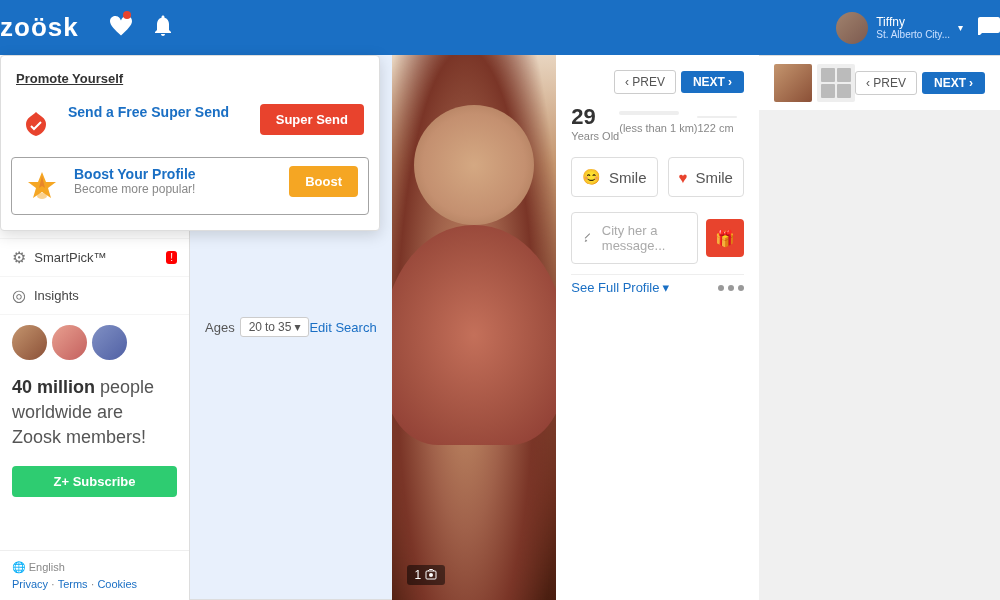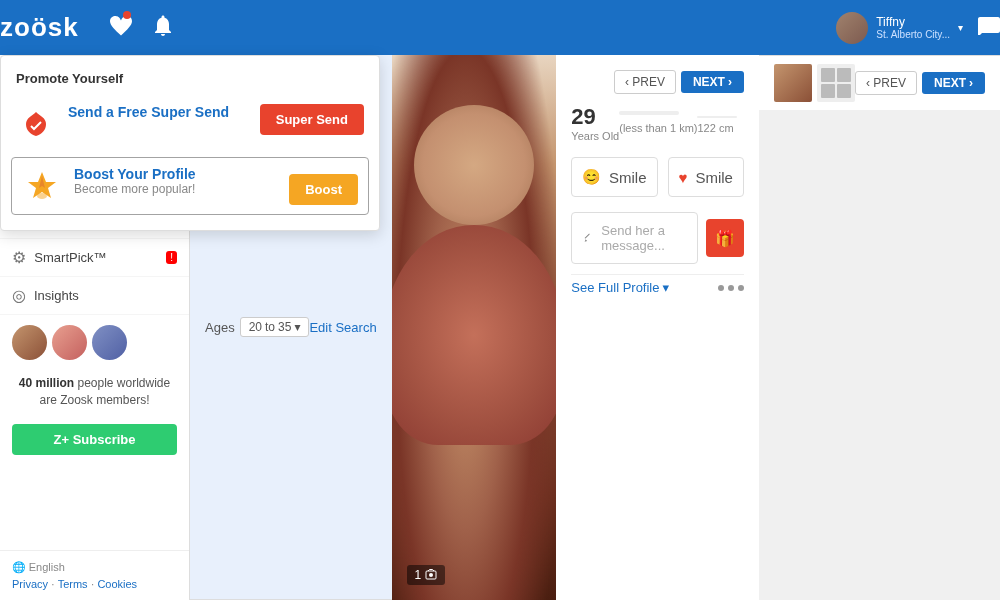--- a/index.html
+++ b/index.html
@@ -118,24 +118,23 @@
     }
     .sidebar-avatar {
       width: 35px;
       height: 35px;
       border-radius: 50%;
       background: #bbb;
       overflow: hidden;
     }
     .sidebar-promo-text {
       padding: 5px 12px 10px;
-      font-size: 12px;
+      font-size: 18px;
       color: #555;
       line-height: 1.4;
-      text-align: center;
     }
     .sidebar-promo-text strong { color: #333; }
     .subscribe-btn {
       margin: 5px 12px 10px;
       background: #2ecc71;
       color: white;
       border: none;
       border-radius: 4px;
       padding: 8px 15px;
       font-size: 13px;
@@ -437,20 +436,21 @@
       border-radius: 4px;
       box-shadow: 0 4px 15px rgba(0,0,0,0.15);
       z-index: 200;
       padding: 10px 0;
     }
     .dropdown-title {
       padding: 5px 15px 10px;
       font-size: 13px;
       font-weight: bold;
       color: #333;
+      text-decoration: underline;
     }
     .dropdown-item {
       display: flex;
       align-items: flex-start;
       padding: 8px 15px;
       gap: 12px;
     }
     .dropdown-item.highlighted {
       border: 1px solid #a3a3a3;
       margin: 5px 10px;
@@ -489,21 +489,20 @@
     }
     .boost-btn {
       background: #f5a623;
       color: white;
       border: none;
       padding: 8px 16px;
       border-radius: 4px;
       font-size: 13px;
       font-weight: bold;
       cursor: pointer;
-      margin-top: 8px;
     }
   </style>
 </head>
 <body>
 
 <div class="top-nav">
   <div class="logo">zo<span>ö</span>sk</div>
   <div class="nav-icons">
     <div class="nav-icon" style="position:relative;">
       <svg width="24" height="22" viewBox="0 0 24 22">
@@ -694,21 +693,21 @@
             <span>Smile</span>
           </button>
         </div>
 
         <div class="message-area">
           <div class="message-input">
             <svg width="14" height="14" viewBox="0 0 14 14">
                 <path d="M1 13 L2.5 9 L5 11.5Z" fill="#888"></path>
                 <rect x="3" y="2" width="10" height="1.5" rx="0.5" fill="#888" transform="rotate(-45 8 7)"></rect>
               </svg>
-            <span style="color:#aaa;font-size:13px;">Send her a message...</span>
+            <span style="color:#aaa;font-size:13px;">City her a message...</span>
           </div>
           <button class="gift-btn">
             <span>🎁</span>
           </button>
         </div>
 
         <div class="profile-bottom">
           <div class="see-full-profile">
             <span>See Full Profile</span>
             <span>▾</span>

